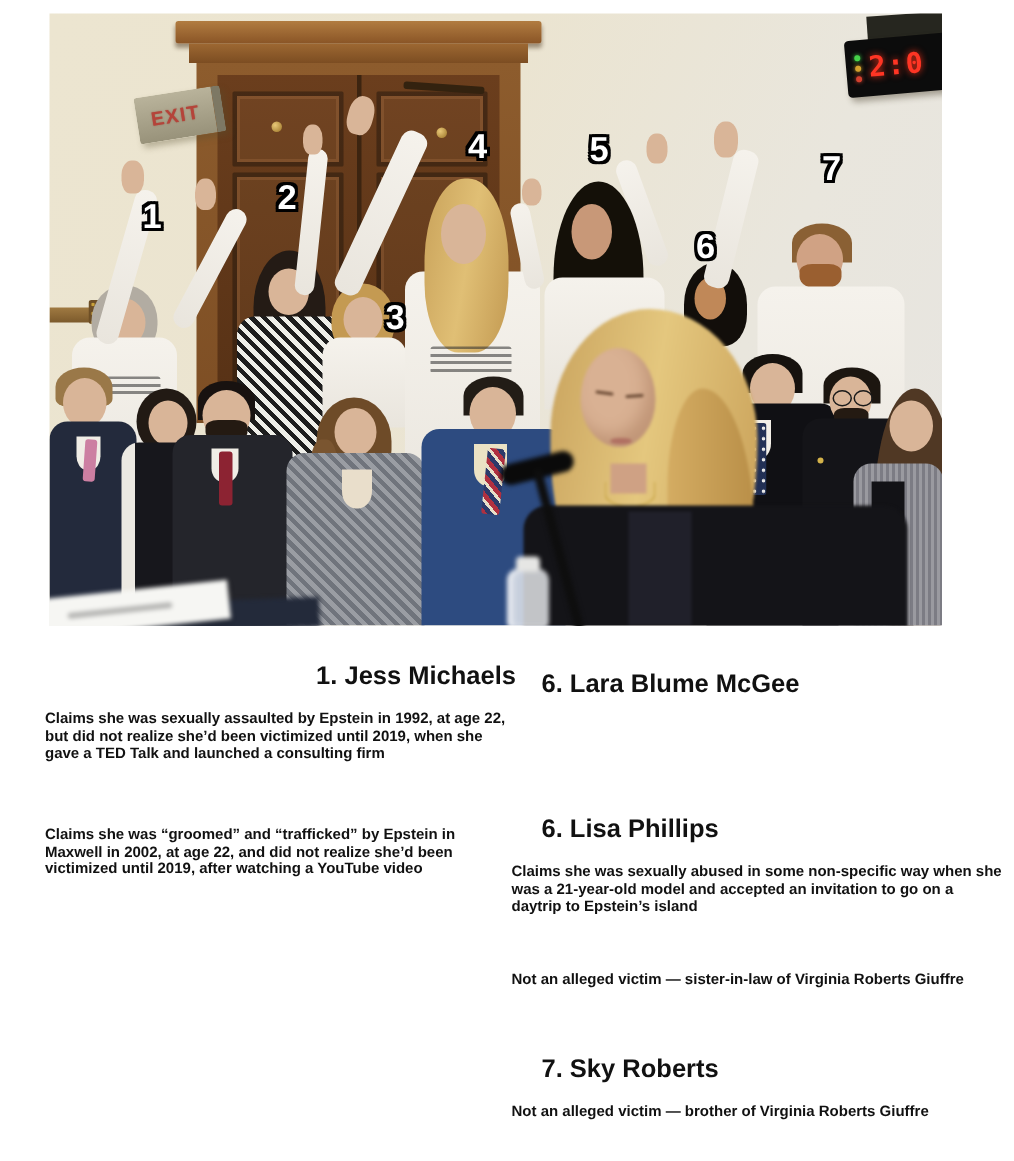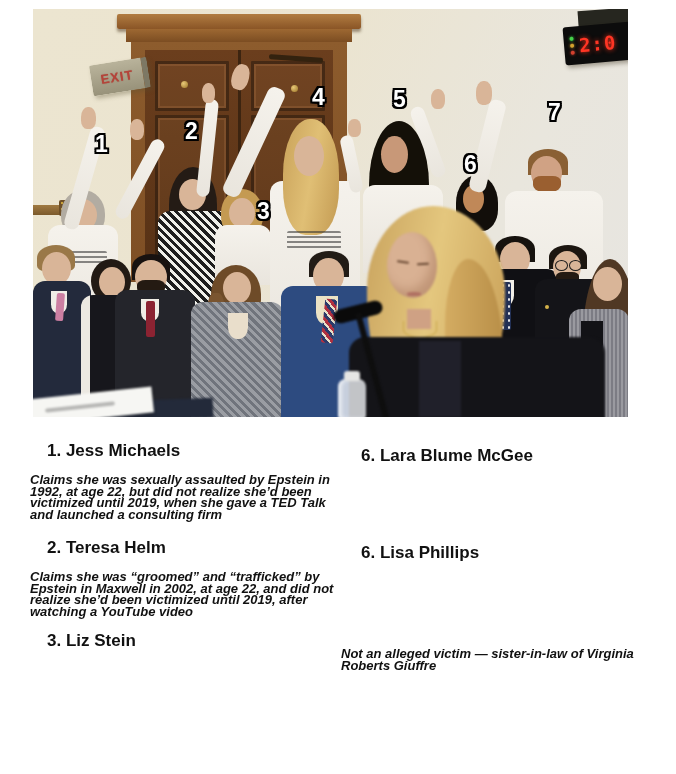--- a/index.html
+++ b/index.html
@@ -58,23 +58,23 @@
   
   .num{position:absolute;z-index:60;font-weight:900;font-size:23px;color:#fff;line-height:1;
     text-shadow:-2px -2px 0 #000,2px -2px 0 #000,-2px 2px 0 #000,2px 2px 0 #000,
                 0 -2px 0 #000,0 2px 0 #000,-2px 0 0 #000,2px 0 0 #000;}
   
   .bondi{filter:blur(1px);}
   .blurry{filter:blur(1.3px);}
   
   .entry{position:absolute;}
   .entry h2{margin:0;font-size:17px;font-weight:bold;color:#111;line-height:20px;}
-  .entry p{margin:13px 0 0 0;font-size:13px;font-weight:bold;color:#111;line-height:11.5px;font-style:italic;}
+  .entry p{margin:13px 0 0 0;font-size:10px;font-weight:bold;color:#111;line-height:11.5px;}
   .col-left .entry{left:30px;width:314px;}
-  .col-left h2{padding-left:17px;}
+  .col-left h2{padding-left:17px;text-align:right;}
   .col-right .entry{left:341px;width:328px;}
   .col-right h2{padding-left:20px;}
 </style>
 </head>
 <body>
 
 <div class="photo">
 
   <div class="abs cornice-top"></div>
   <div class="abs cornice-mid"></div>
@@ -260,33 +260,34 @@
   <div class="num" style="left:431px;top:144px;">6</div>
   <div class="num" style="left:515px;top:92px;">7</div>
 </div>
 
 <div class="col-left">
   <div class="entry" style="top:441px;">
     <h2>1. Jess Michaels</h2>
     <p>Claims she was sexually assaulted by Epstein in 1992, at age 22, but did not realize she’d been victimized until 2019, when she gave a TED Talk and launched a consulting firm</p>
   </div>
   <div class="entry" style="top:538px;">
-    <h2>2. Teresa Helm</h2>
     <p>Claims she was “groomed” and “trafficked” by Epstein in Maxwell in 2002, at age 22, and did not realize she’d been victimized until 2019, after watching a YouTube video</p>
   </div>
   <div class="entry" style="top:631px;">
-    <h2>3. Liz Stein</h2>
   </div>
 </div>
 
 <div class="col-right">
   <div class="entry" style="top:446px;">
     <h2>6. Lara Blume McGee</h2>
   </div>
   <div class="entry" style="top:543px;">
     <h2>6. Lisa Phillips</h2>
+    <p>Claims she was sexually abused in some non-specific way when she was a 21-year-old model and accepted an invitation to go on a daytrip to Epstein’s island</p>
   </div>
   <div class="entry" style="top:635px;">
     <p>Not an alleged victim — sister-in-law of Virginia Roberts Giuffre</p>
   </div>
   <div class="entry" style="top:703px;">
+    <h2>7. Sky Roberts</h2>
+    <p>Not an alleged victim — brother of Virginia Roberts Giuffre</p>
   </div>
 </div>
 
 </body></html>

